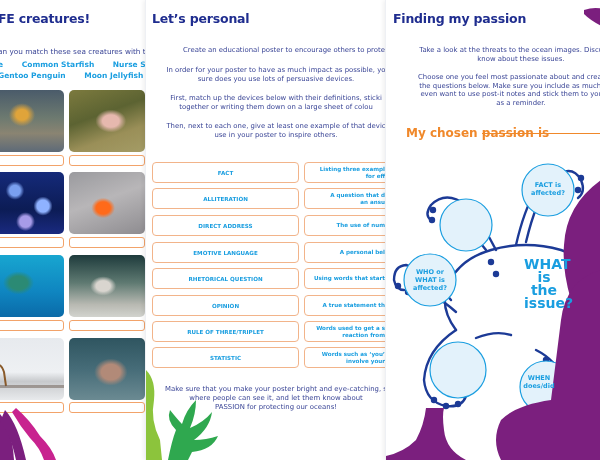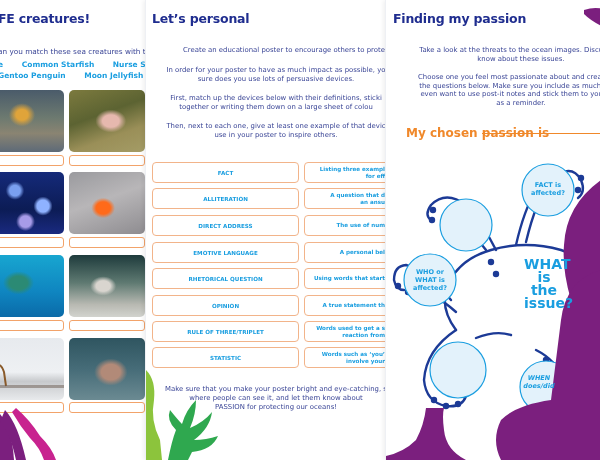--- a/index.html
+++ b/index.html
@@ -298,17 +298,17 @@
   </div>
   <div class="q-text" style="left:137px; top:181px; width:50px; font-size:6.5px; line-height:8px;">
     <div>FACT is</div>
     <div>affected?</div>
   </div>
   <div class="q-text" style="left:19px; top:268px; width:50px; font-size:6.5px; line-height:8px;">
     <div>WHO or</div>
     <div>WHAT is</div>
     <div>affected?</div>
   </div>
-  <div class="q-text" style="left:133px; top:374px; width:40px; font-size:6.5px; line-height:8px;font-style:italic;">
+  <div class="q-text" style="left:133px; top:374px; width:40px; font-size:6.5px; line-height:8px;">
     <div>WHEN</div>
     <div>does/did</div>
   </div>
 </div>
 
 </body></html>

